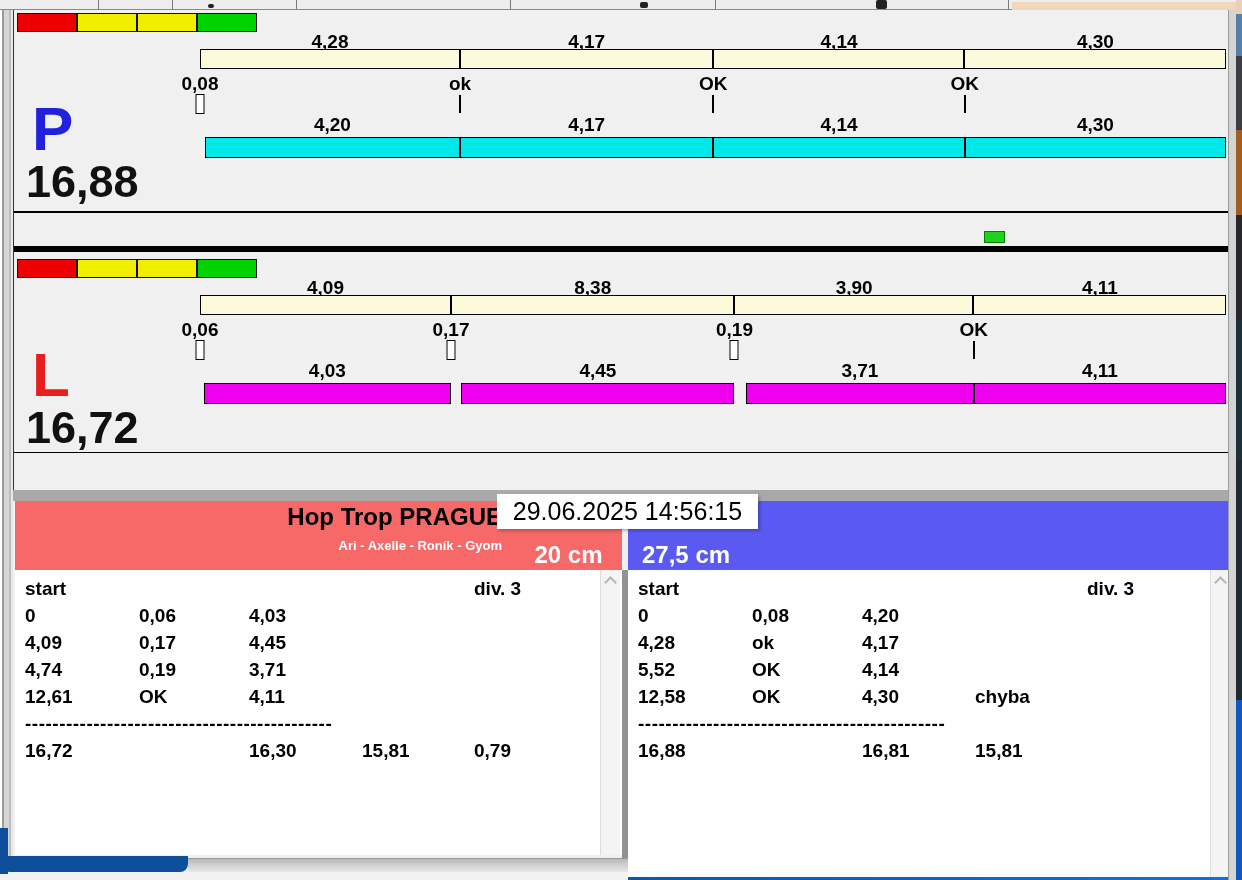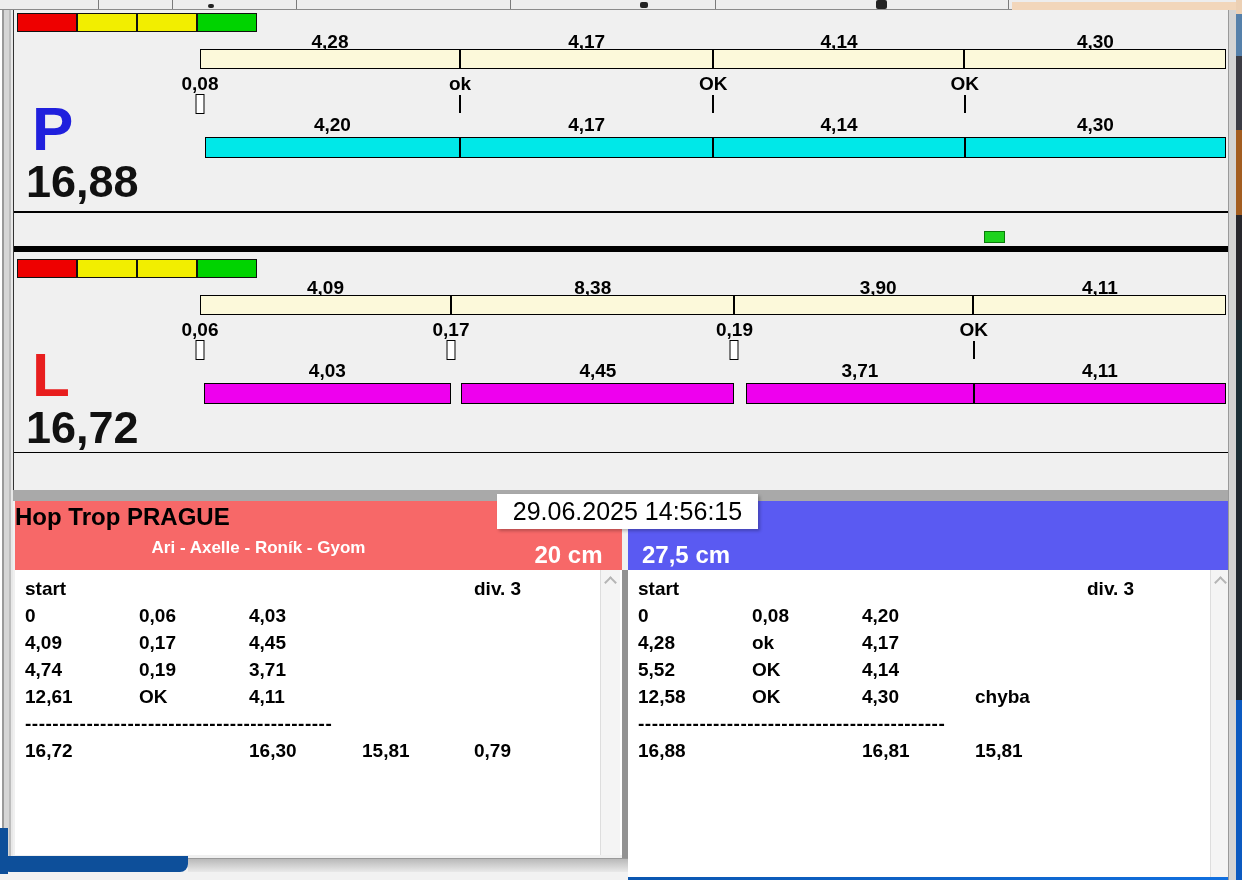--- a/index.html
+++ b/index.html
@@ -37,22 +37,22 @@
   .lane-total { position:absolute; left:12px; top:148px; font-weight:bold; font-size:45px; line-height:48px; color:#111; }
 
   .hr-thin { position:absolute; left:13px; width:1216px; height:2px; background:#000; }
   .hr-thick { position:absolute; left:13px; top:246px; width:1223px; height:6px; background:#000; }
   .green-chip { position:absolute; left:984px; top:231px; width:21px; height:12px; background:#1ed31e; border:1px solid #0a7a0a; }
 
   
   .gray-band { left:13px; top:490px; width:1219px; height:11px; background:#a9a9a9; }
   .team-panel { position:absolute; top:501px; }
   .team-header { position:relative; width:100%; height:69px; }
-  .team-title { position:absolute; top:2px; text-align:left; font-weight:bold; font-size:24px; color:#000; width:100%; }
-  .team-members { position:absolute; top:37px; text-align:center; font-weight:bold; font-size:17px; color:#fff; width:100%; }
+  .team-title { position:absolute; top:2px; text-align:right; font-weight:bold; font-size:24px; color:#000; width:100%; }
+  .team-members { position:absolute; top:37px; text-align:right; font-weight:bold; font-size:13px; color:#fff; width:100%; }
   .team-height { position:absolute; font-weight:bold; font-size:24px; color:#fff; top:40px; }
   .team-table { position:absolute; left:0; background:#fff; width:100%; padding:8px 24px 0 10px; }
   .t-row { display:grid; grid-template-columns:114px 110px 113px 112px auto; height:27px; font-weight:bold; font-size:19px; color:#000; }
   .t-cell { white-space:nowrap; }
   .t-sep { height:27px; font-weight:bold; font-size:19px; letter-spacing:0.5px; color:#000; overflow:hidden; white-space:nowrap; }
   .scrollbar { position:absolute; right:2px; width:20px; background:#f4f4f4; border-left:1px solid #ddd; text-align:center; }
   .chev { display:inline-block; width:9px; height:9px; border-left:2px solid #b5b5b5; border-top:2px solid #b5b5b5; transform:rotate(45deg); margin-top:8px; }
   .table-gap { left:622px; top:570px; width:6px; height:308px; background:#929292; }
 
   .date-box { left:497px; top:494px; width:261px; height:35px; background:#fff; z-index:8;
@@ -130,21 +130,21 @@
 <div class="hr-thin" style="top:211px"></div>
 <div class="green-chip"></div>
 <div class="hr-thick"></div>
 
 <section class="lane" style="top:256px;height:196px">
   <div class="legend"><span class="legend-box" style="background: rgb(238, 0, 0);"></span><span class="legend-box" style="background: rgb(242, 238, 0);"></span><span class="legend-box" style="background: rgb(242, 238, 0);"></span><span class="legend-box" style="background: rgb(0, 211, 0);"></span></div>
   <div class="bar-zone">
     <div class="bz-row" style="top:21px">
         <span class="seg-label" style="left: 12.2309%;">4,09</span>
         <span class="seg-label" style="left: 38.2775%;">8,38</span>
-        <span class="seg-label" style="left: 63.756%; margin-left: 24px;">3,90</span>
+        <span class="seg-label" style="left: 63.756%;">3,90</span>
         <span class="seg-label" style="left: 87.7093%;">4,11</span>
       </div>
     <div class="planned-bar" style="top: 39px; background: rgb(252, 249, 218);">
         <div class="bar-divider" style="left: 24.4617%;"></div>
         <div class="bar-divider" style="left: 52.0933%;"></div>
         <div class="bar-divider" style="left: 75.4187%;"></div>
       </div>
     <div class="bz-row" style="top:63px">
         <span class="seg-label" style="left: 0%;">0,06</span>
         <span class="seg-label" style="left: 24.4617%;">0,17</span>

